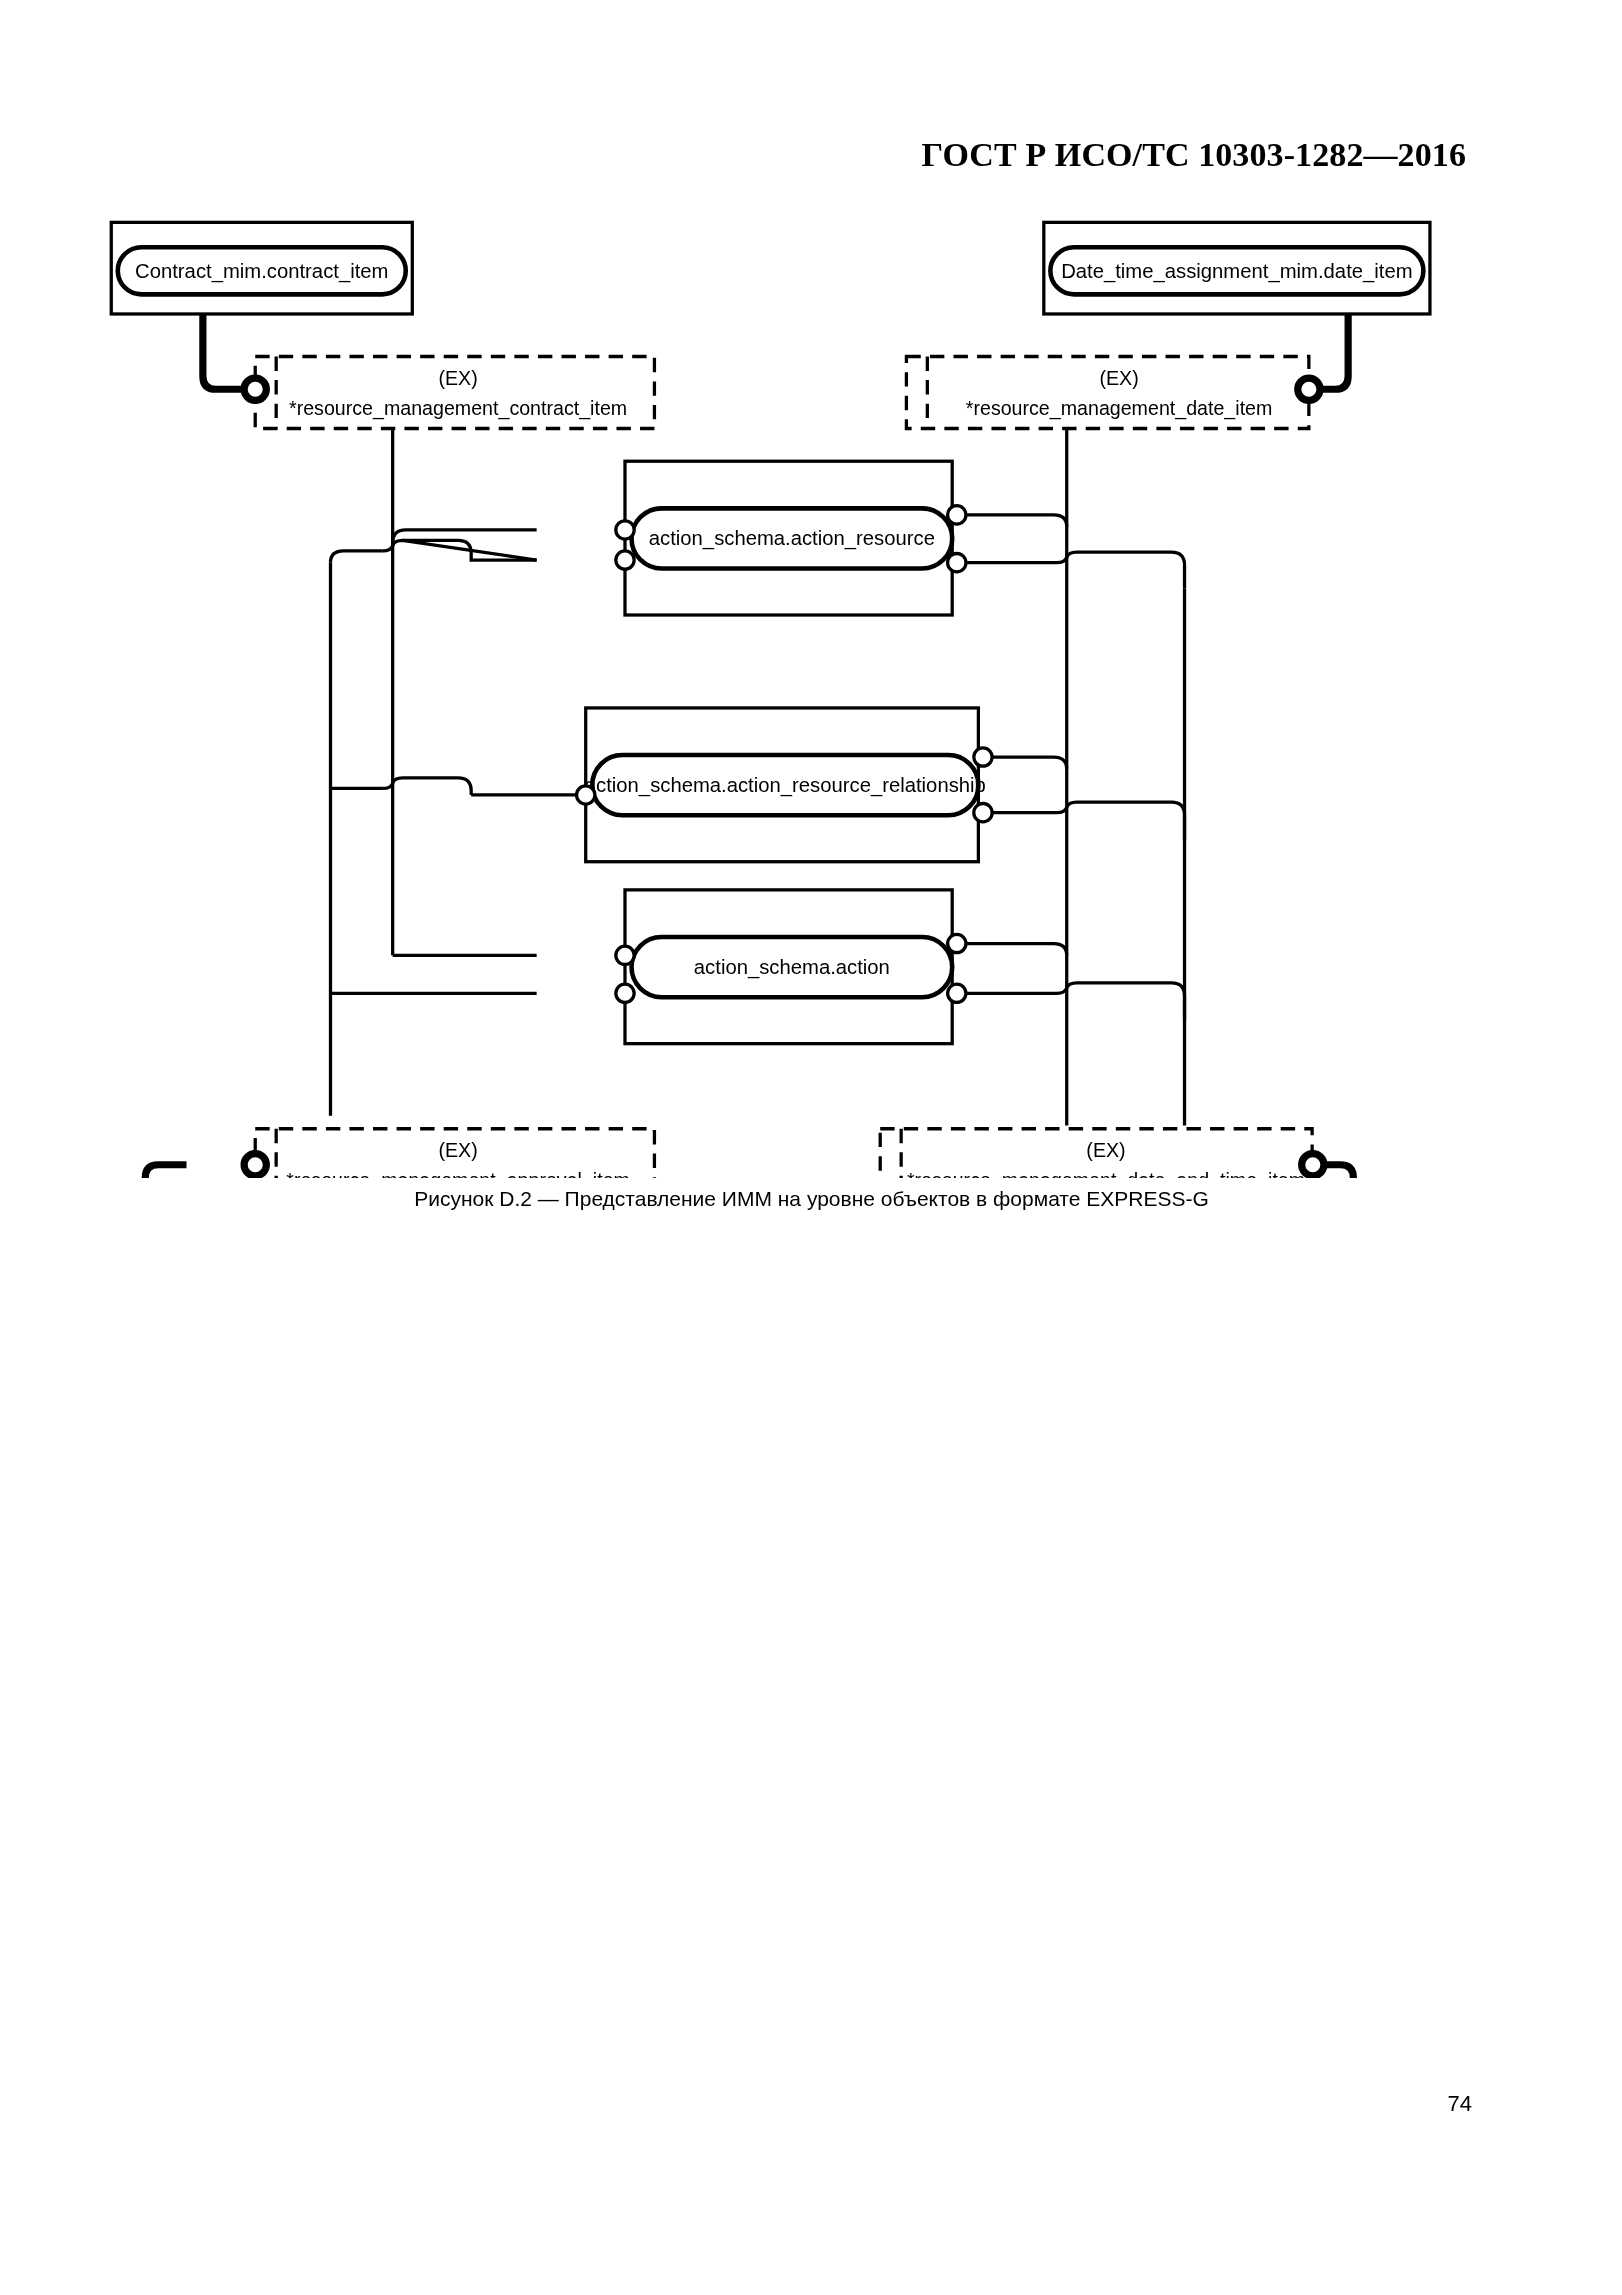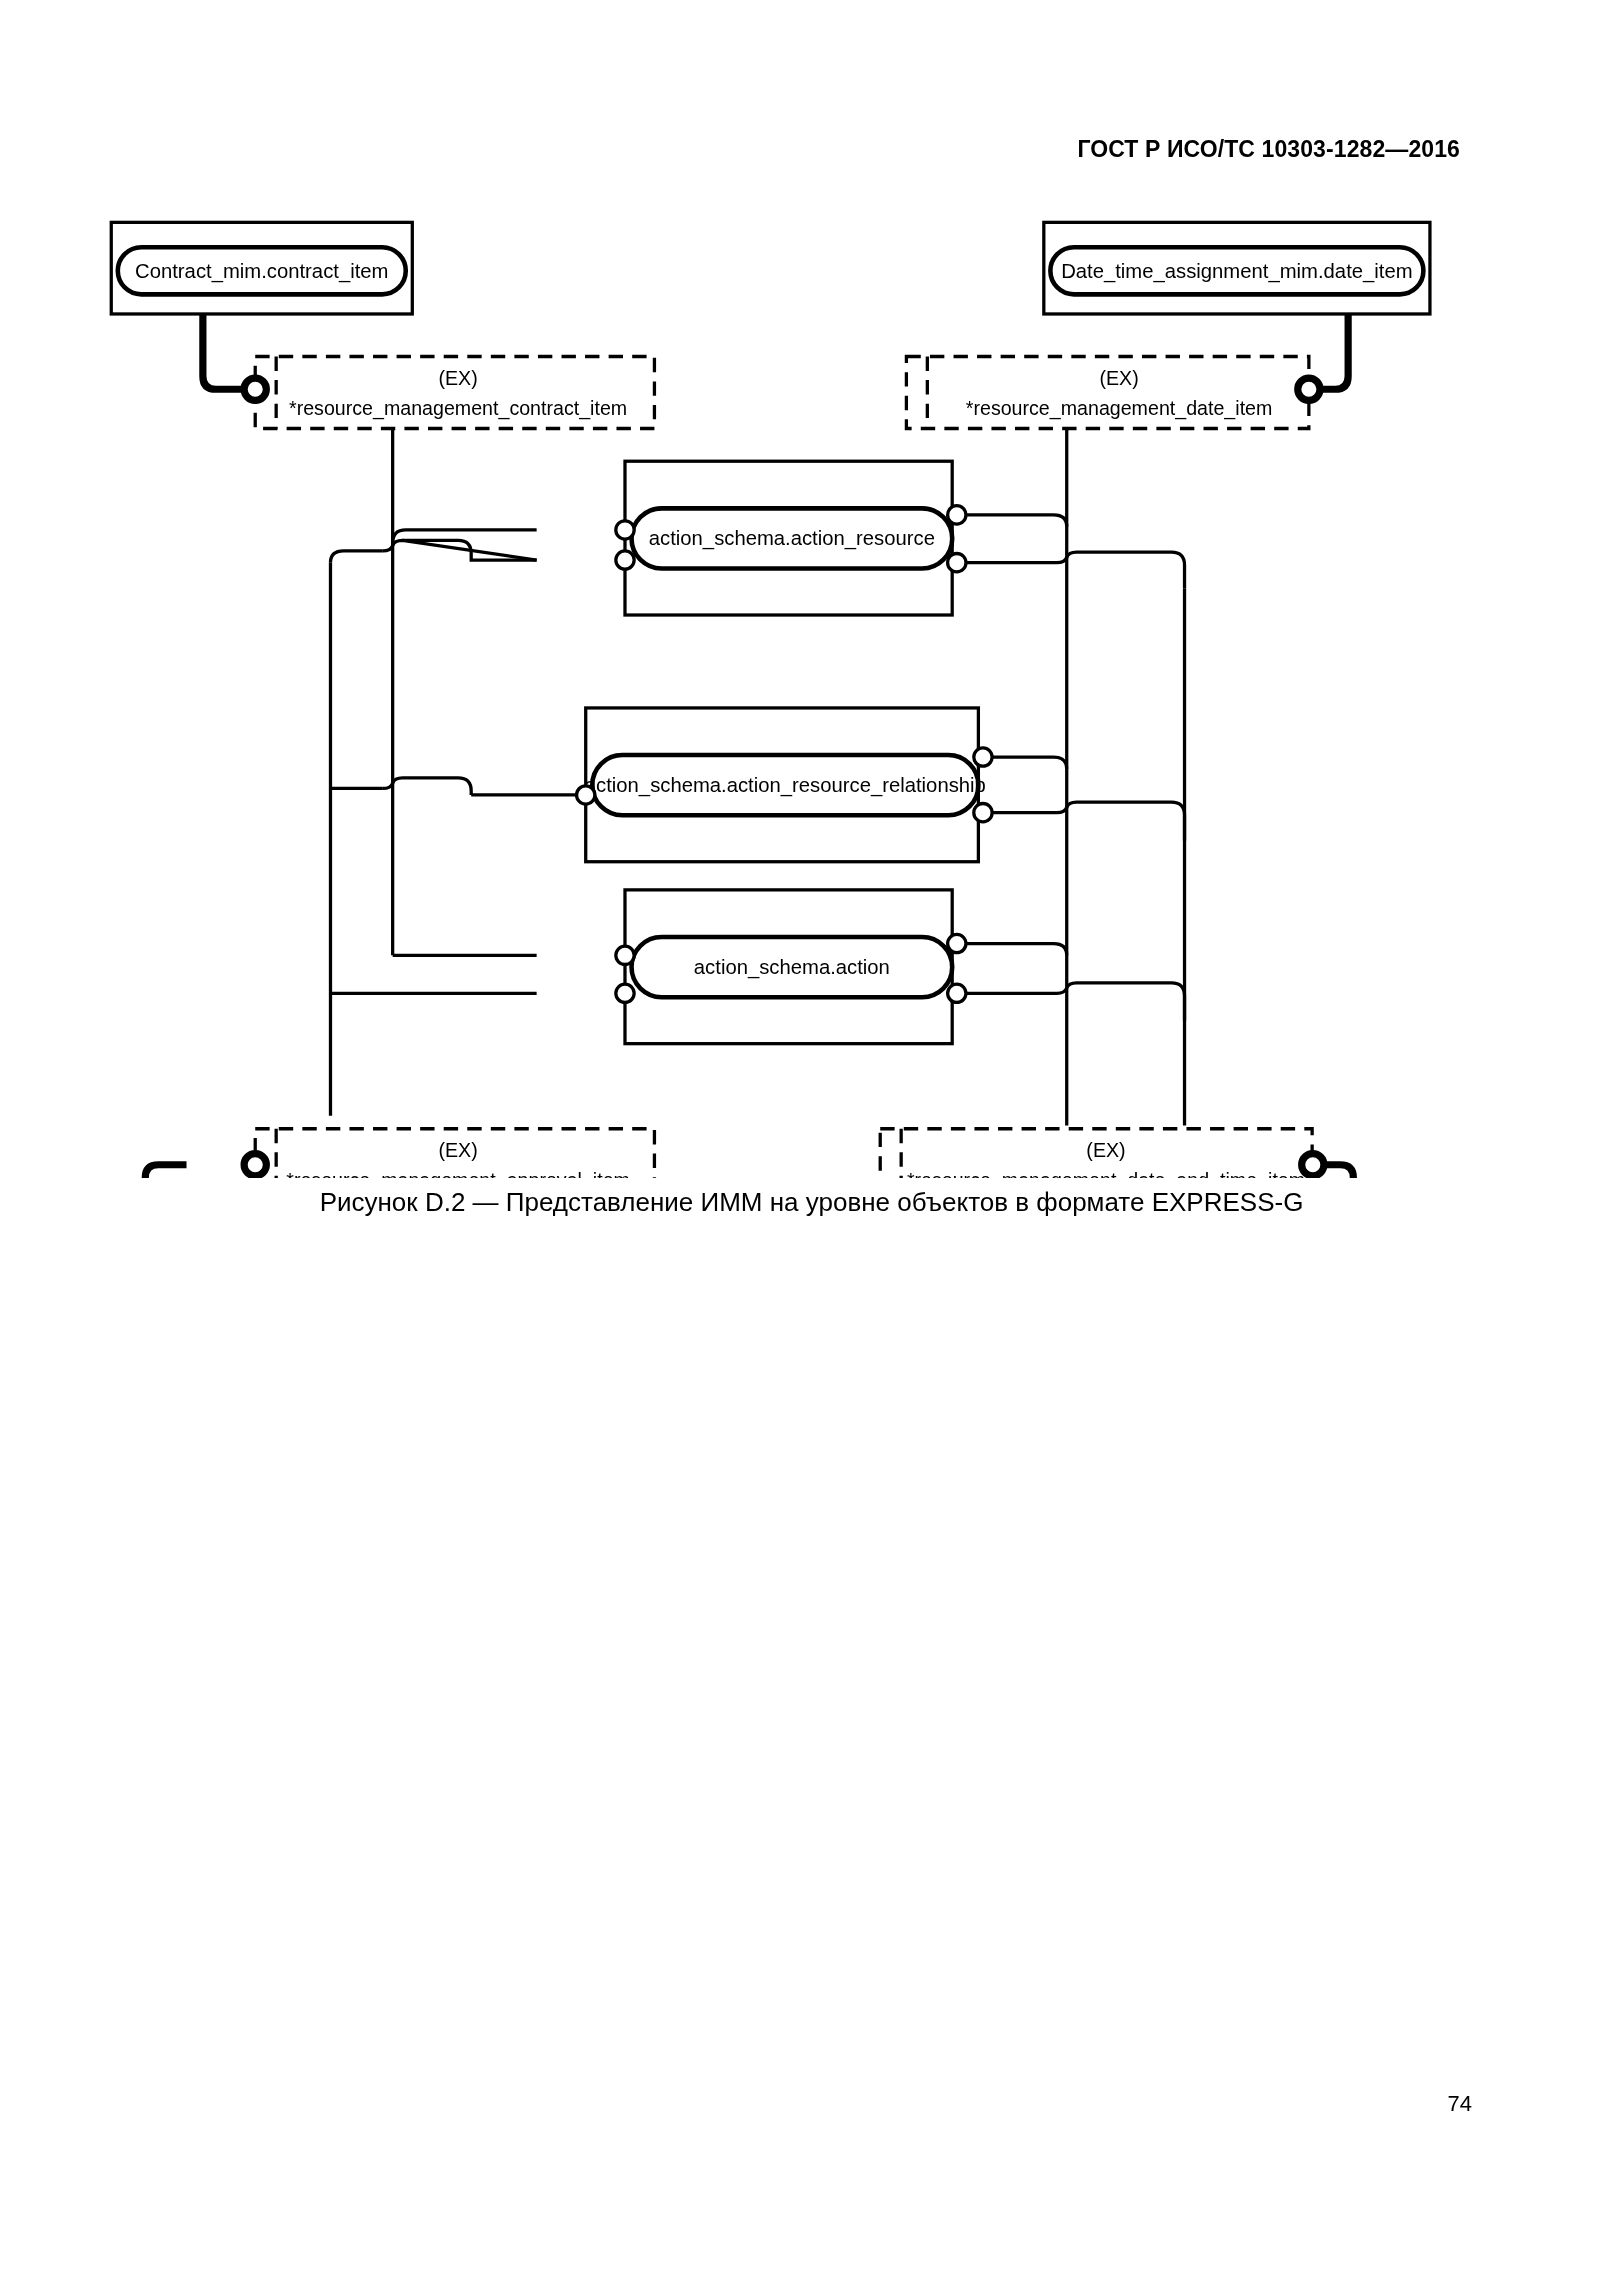--- a/index.html
+++ b/index.html
@@ -10,41 +10,42 @@
     position:relative;
     overflow:hidden;
   }
   .page {
     position:absolute; inset:0;
     width:1623px; height:2295px;
   }
   
   .running-head {
     position:absolute;
-    top:136px; right:163px;
-    font-size:23px;
+    top:136px; right:157px;
+    font-size:34px;
     font-weight:bold;
     letter-spacing:0.1px;
     white-space:nowrap;
+    font-family:Liberation Serif, serif;
   }
   
   .figure-area {
     position:absolute;
     left:0; top:196px;
     width:1306px; height:982px;
   }
   .figure-area svg { display:block; }
 
   
   .caption {
     position:absolute;
     left:0; top:1184px;
     width:1623px;
     text-align:center;
-    font-size:26px;
+    font-size:21px;
     line-height:1.42;
   }
   .caption .line2 { display:block; }
 
   
   .folio {
     position:absolute;
     right:151px; bottom:178px;
     font-size:22px;
   }

